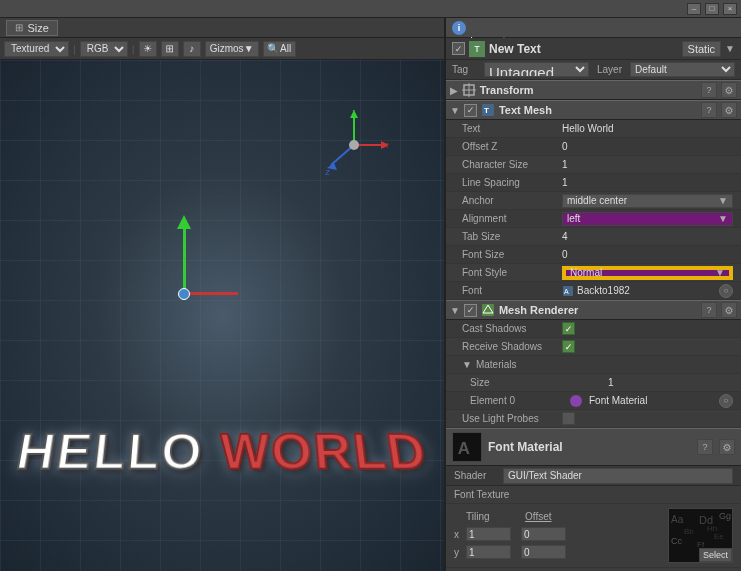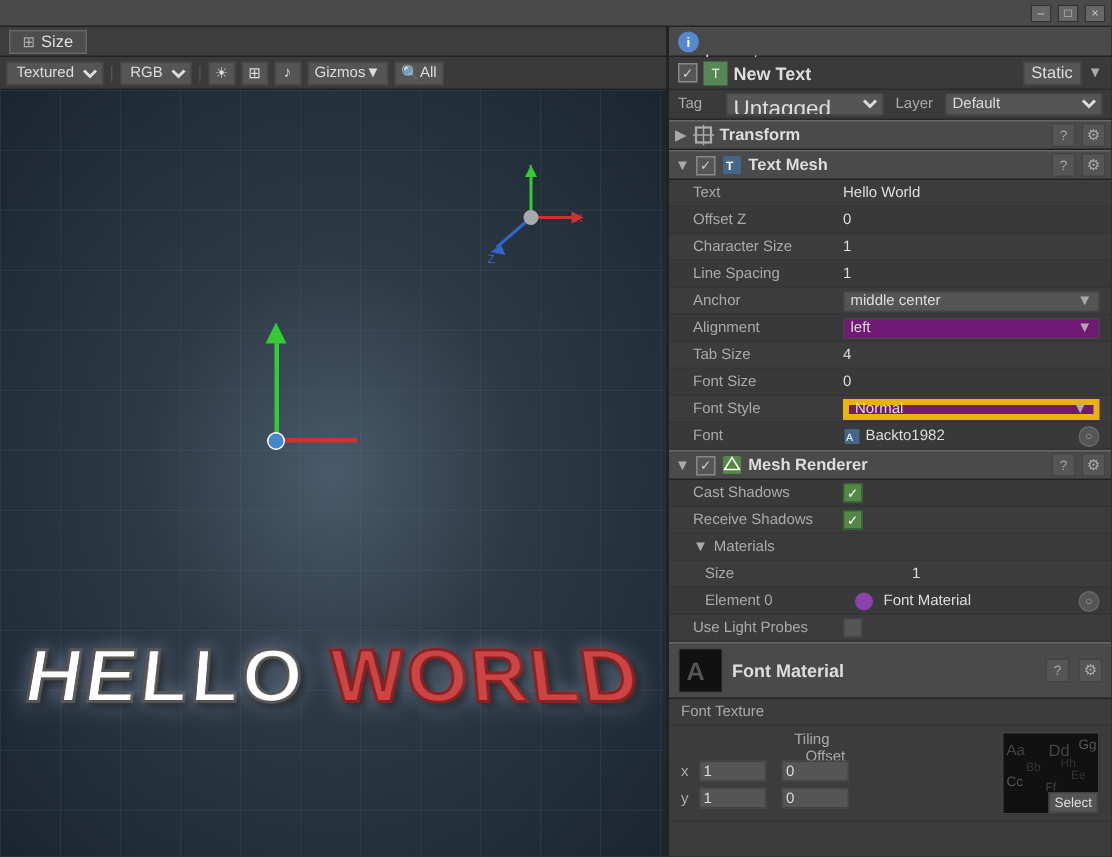--- a/index.html
+++ b/index.html
@@ -482,32 +482,31 @@
       gap: 8px;
       border-bottom: 1px solid #353535;
     }
     .font-texture-controls {
       flex: 1;
     }
     .tiling-offset-header {
       display: flex;
       height: 16px;
       align-items: center;
-      flex-direction: column;
     }
     .tiling-label-col {
       color: #aaa;
       font-size: 10px;
       width: 55px;
     }
     .offset-label-col {
       color: #aaa;
       font-size: 10px;
       width: 60px;
-      margin-left: 20px;
+      margin-left: 4px;
       text-decoration: underline;
     }
     .tiling-row {
       display: flex;
       height: 16px;
       align-items: center;
       gap: 2px;
       margin-top: 2px;
     }
     .axis-label {
@@ -853,20 +852,26 @@
             <rect width="30" height="30" fill="#111"></rect>
             <text x="5" y="22" font-size="18" fill="#555" font-weight="bold">A</text>
             <rect x="0" y="0" width="30" height="30" fill="url(#noise)" opacity="0.3"></rect>
           </svg>
         </div>
         <span class="font-mat-name">Font Material</span>
         <div class="component-btn">?</div>
         <div class="cog-btn">⚙</div>
       </div>
 
+      <div class="shader-row">
+        <span class="shader-label">Shader</span>
+        <div class="shader-value">
+          <span>GUI/Text Shader</span>
+        </div>
+      </div>
 
       <div class="font-texture-label">
         <span style="color:#aaa;font-size:10px;">Font Texture</span>
       </div>
 
       <div class="font-texture-section">
         <div class="font-texture-controls">
           <div class="tiling-offset-header">
             <span style="width:12px;"></span>
             <span class="tiling-label-col">Tiling</span>

